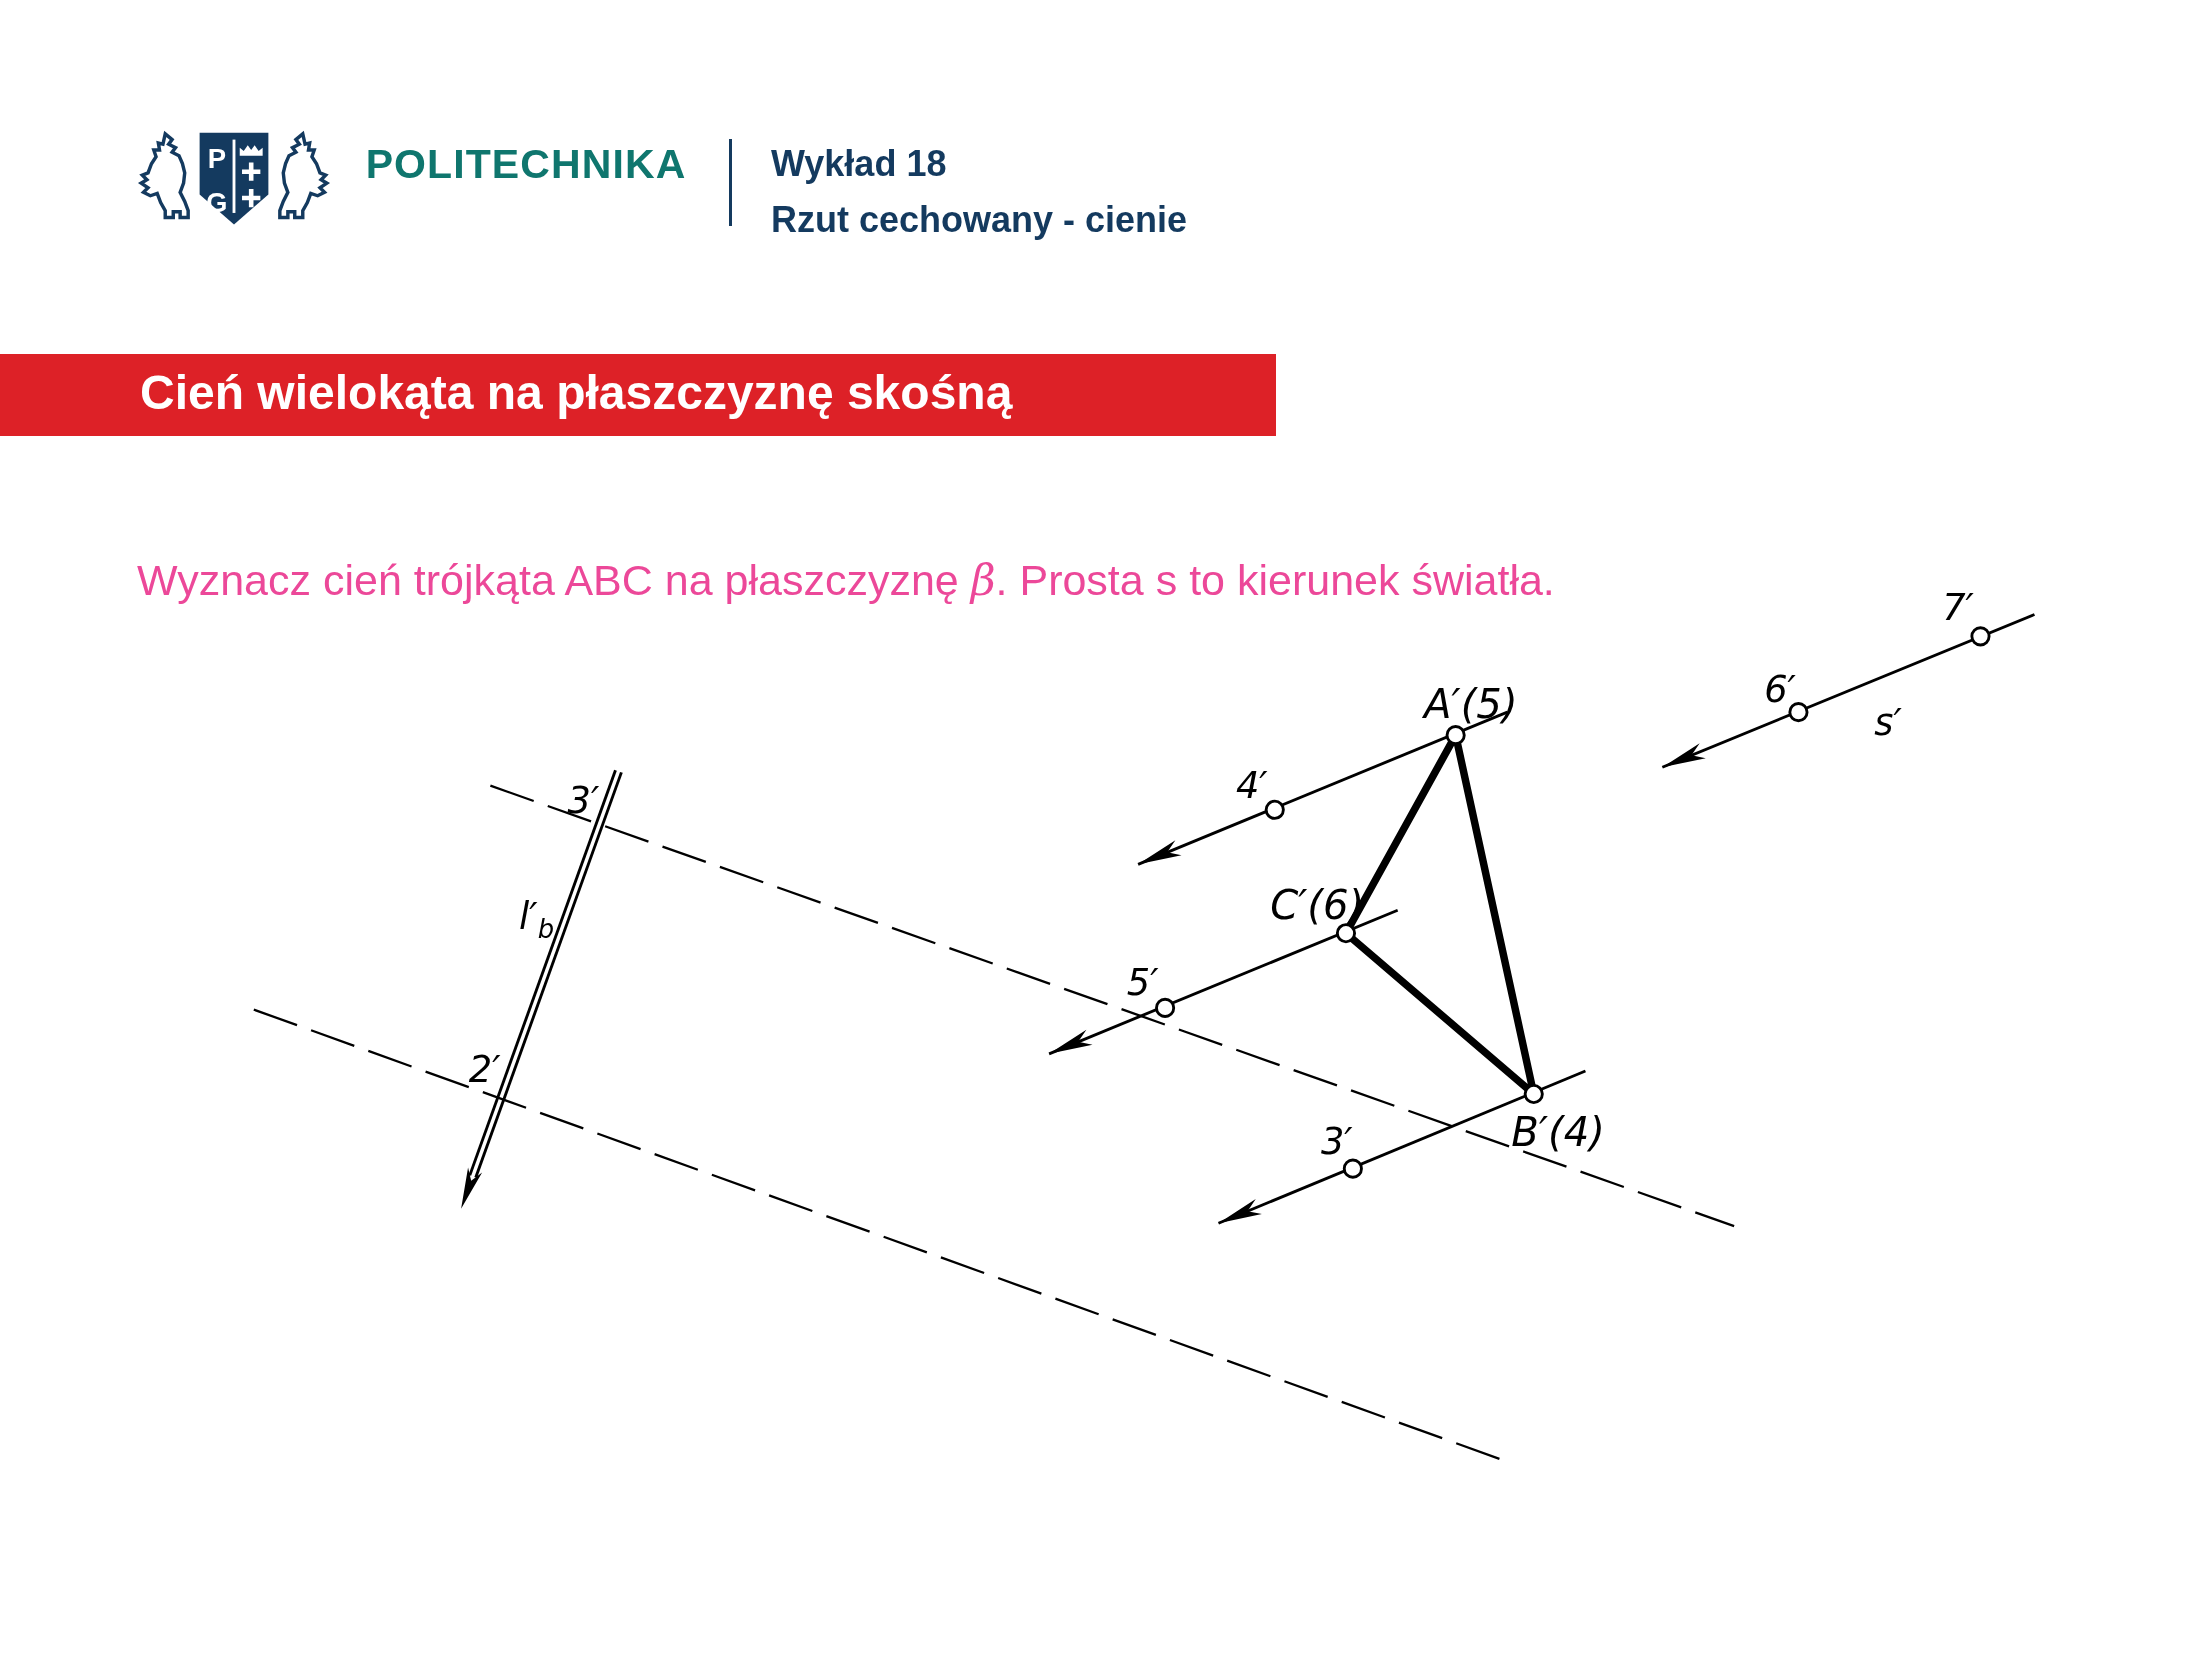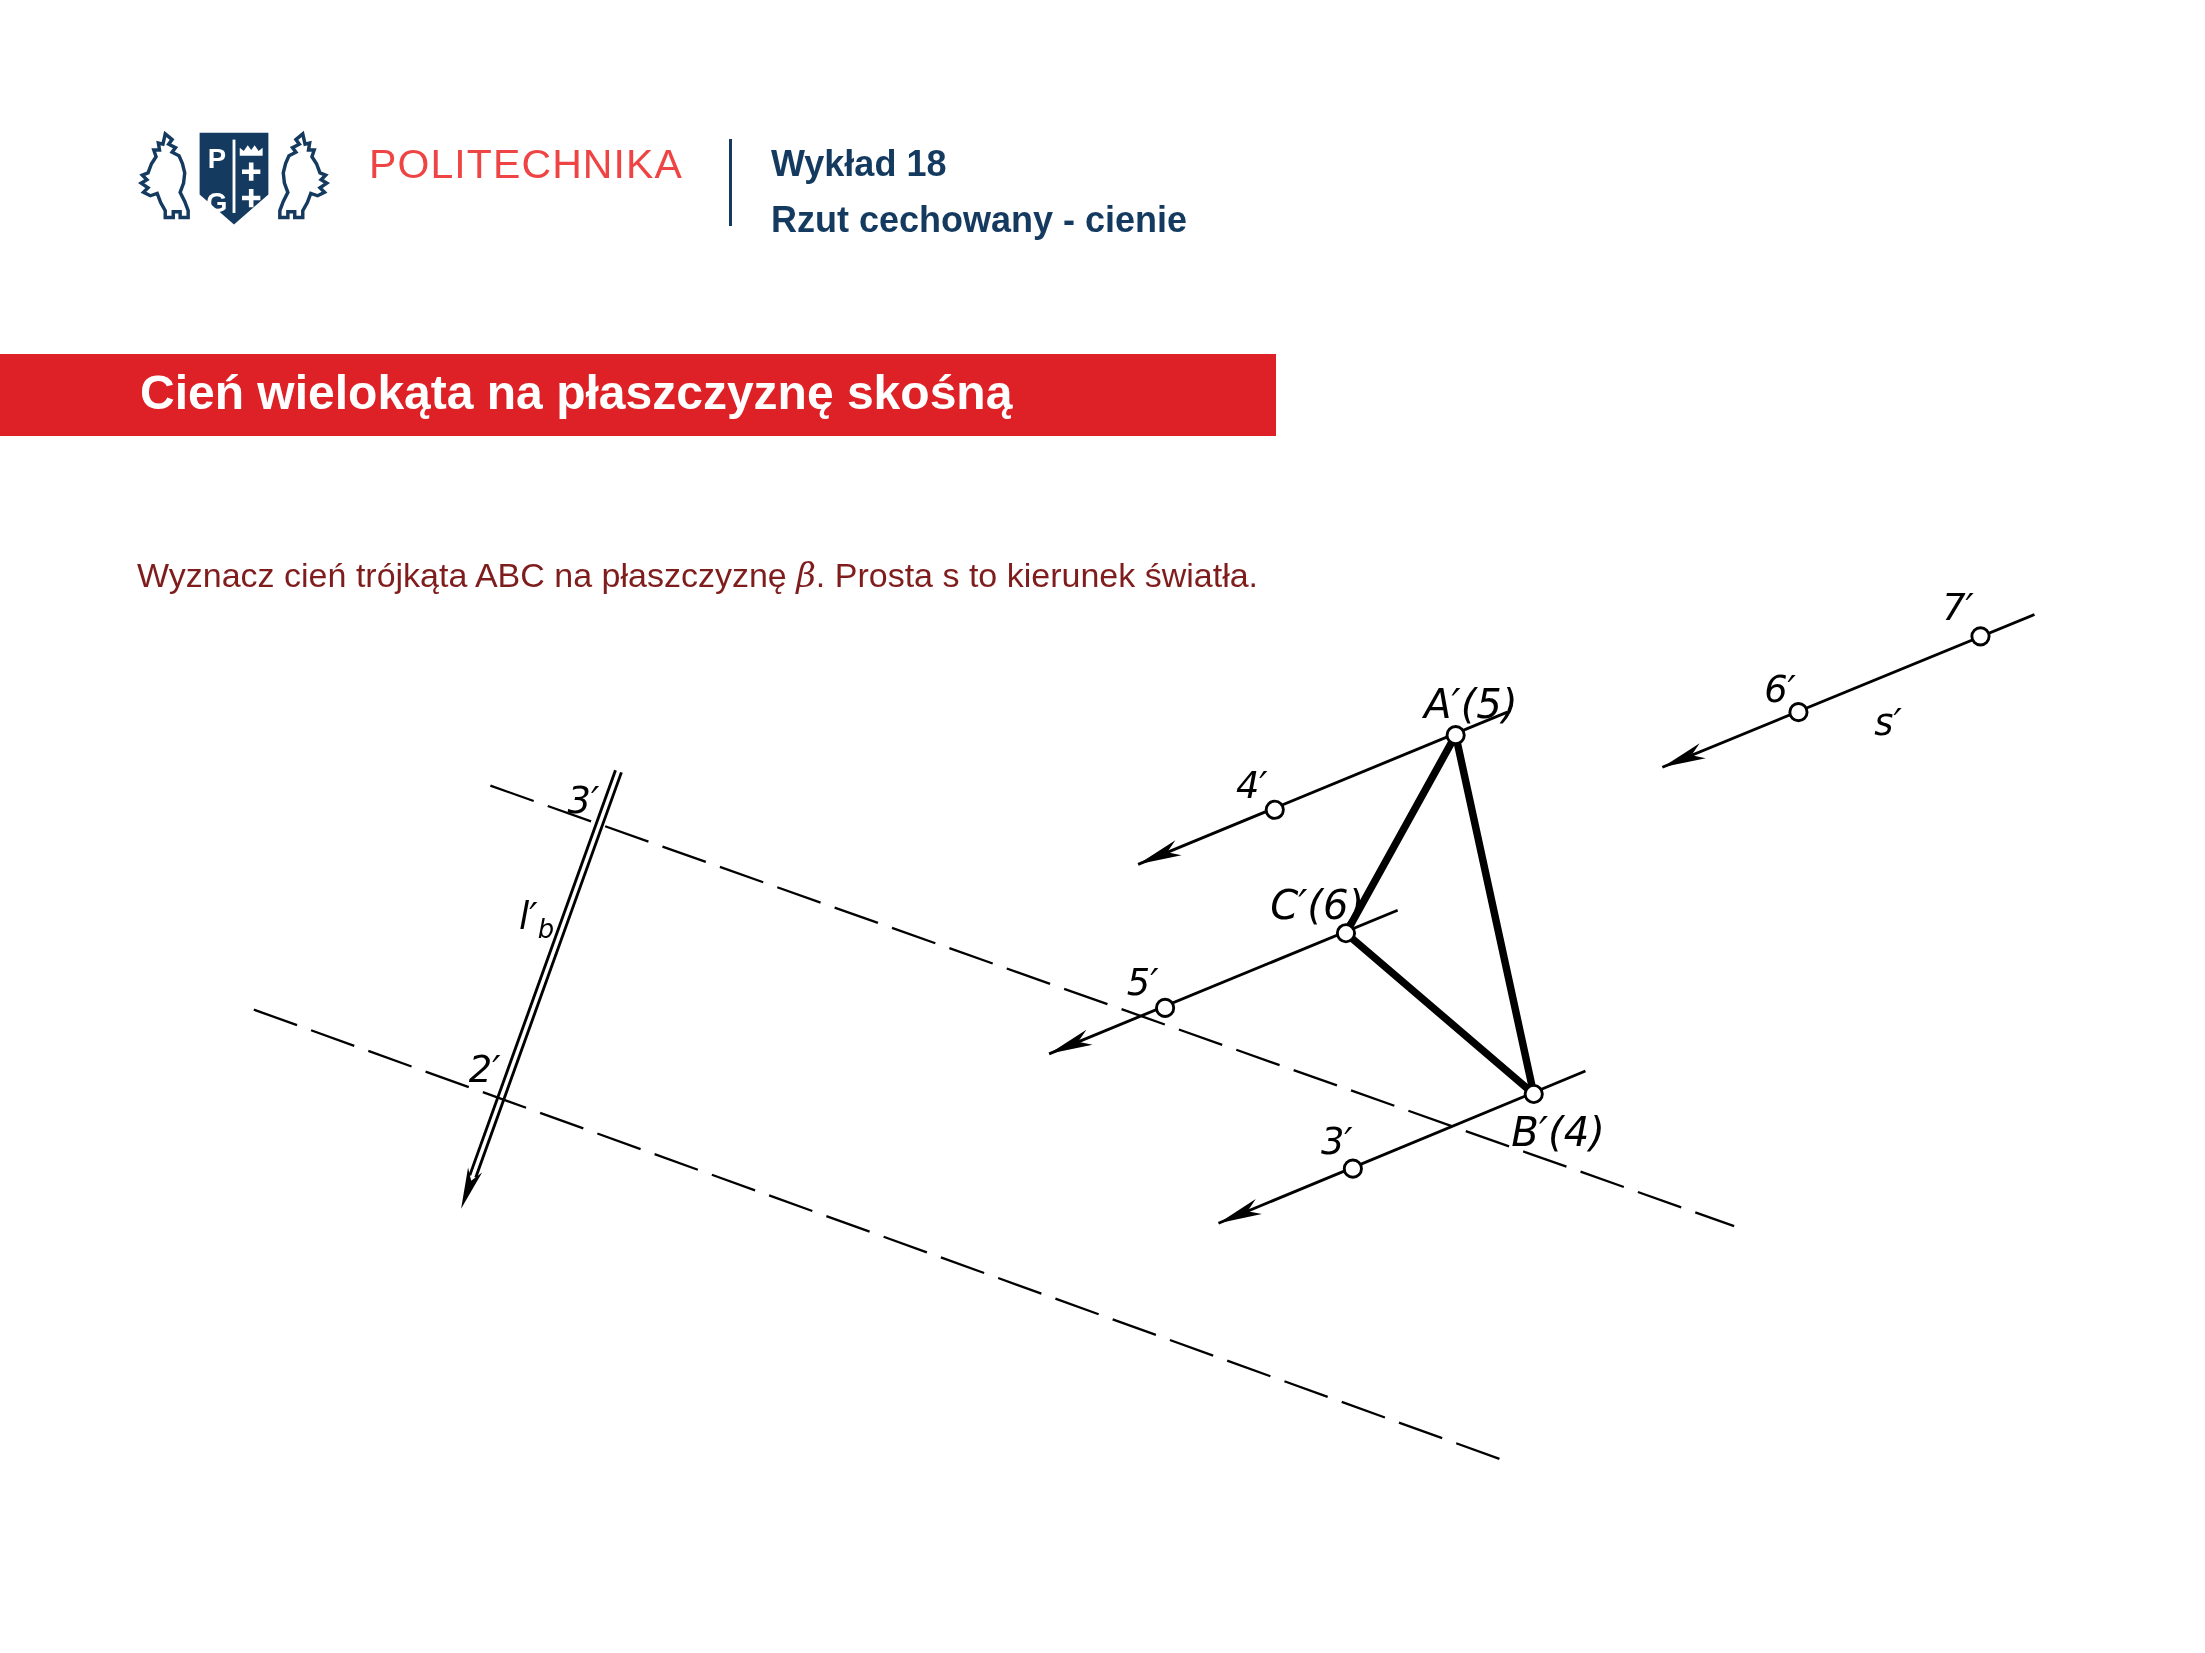--- a/index.html
+++ b/index.html
@@ -1,30 +1,30 @@
 <!DOCTYPE html>
 <html style="font-size:9.2px"><head>
 <meta charset="utf-8">
 <style>
   html,body{margin:0;padding:0;background:#fff;}
   .slide{position:relative;width:2205px;height:1654px;background:#ffffff;overflow:hidden;
          font-family:"Liberation Sans",sans-serif;}
   
   .logo{position:absolute;left:132px;top:127px;width:204px;height:102px;}
   .uni{position:absolute;left:361px;top:138px;width:330px;text-align:center;
-       color:#ef4444;font-weight:normal;font-size:41px;line-height:53px;letter-spacing:1.1px;}
+       color:#0f766e;font-weight:bold;font-size:41px;line-height:53px;letter-spacing:1.1px;}
   .hdr-divider{position:absolute;left:729px;top:139px;width:3.4px;height:87px;background:#143a5f;}
   .lecture{position:absolute;left:771px;top:136px;color:#143a5f;font-weight:bold;
            font-size:36px;line-height:56px;}
   
   .banner{position:absolute;left:0;top:354px;width:1276px;height:82px;background:#dd2127;}
   .banner span{position:absolute;left:140px;top:50%;transform:translateY(-54%);
                color:#ffffff;font-weight:bold;font-size:48px;white-space:nowrap;}
   
-  .task{position:absolute;left:137px;top:555px;margin:0;color:#7f1d1d;font-size:34px;
+  .task{position:absolute;left:137px;top:555px;margin:0;color:#ec4899;font-size:43px;
         font-weight:400;white-space:nowrap;}
   .beta{font-family:"DejaVu Serif",serif;font-style:italic;}
   
   #diagram{position:absolute;left:0;top:0;width:2205px;height:1654px;}
   #diagram text{font-family:"DejaVu Sans",sans-serif;font-style:italic;fill:#000;}
 </style>
 </head>
 <body>
 
 <div class="slide">

